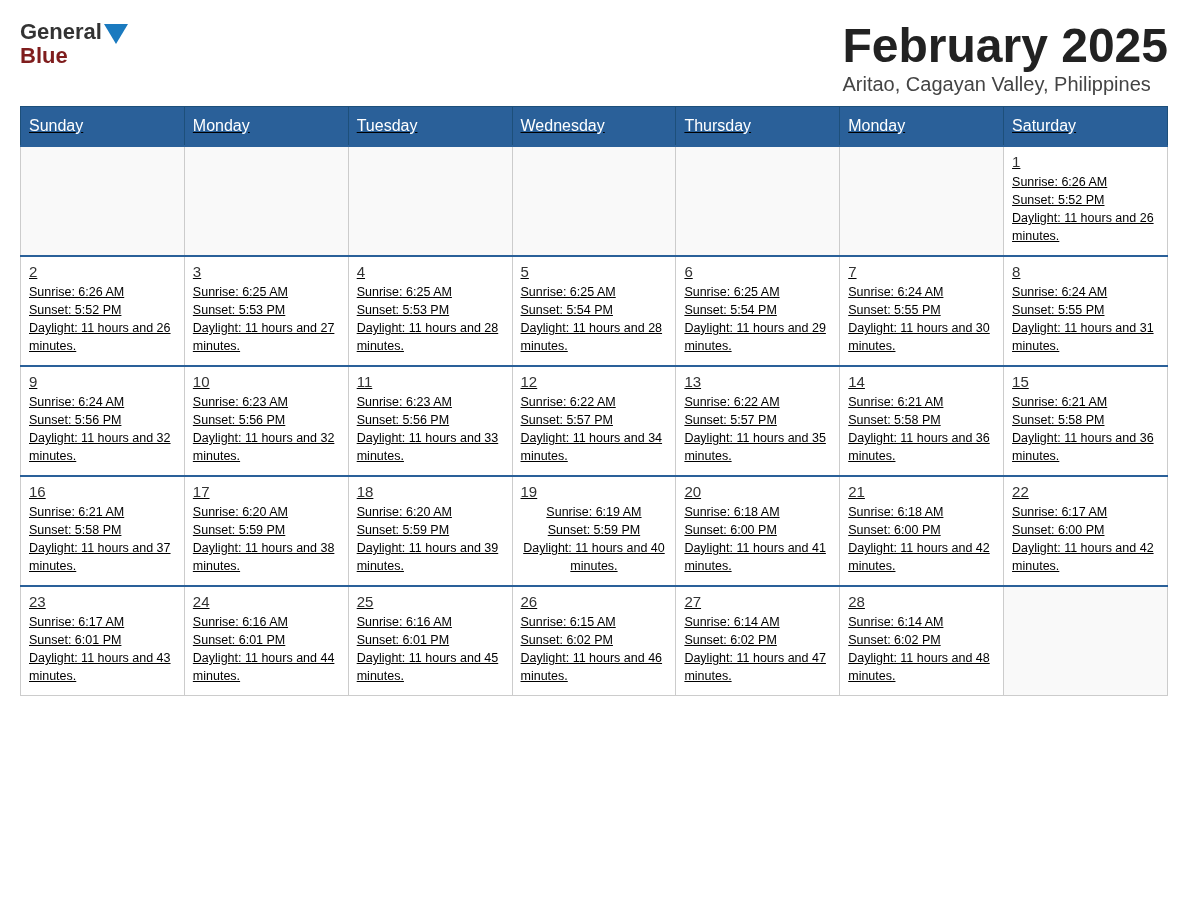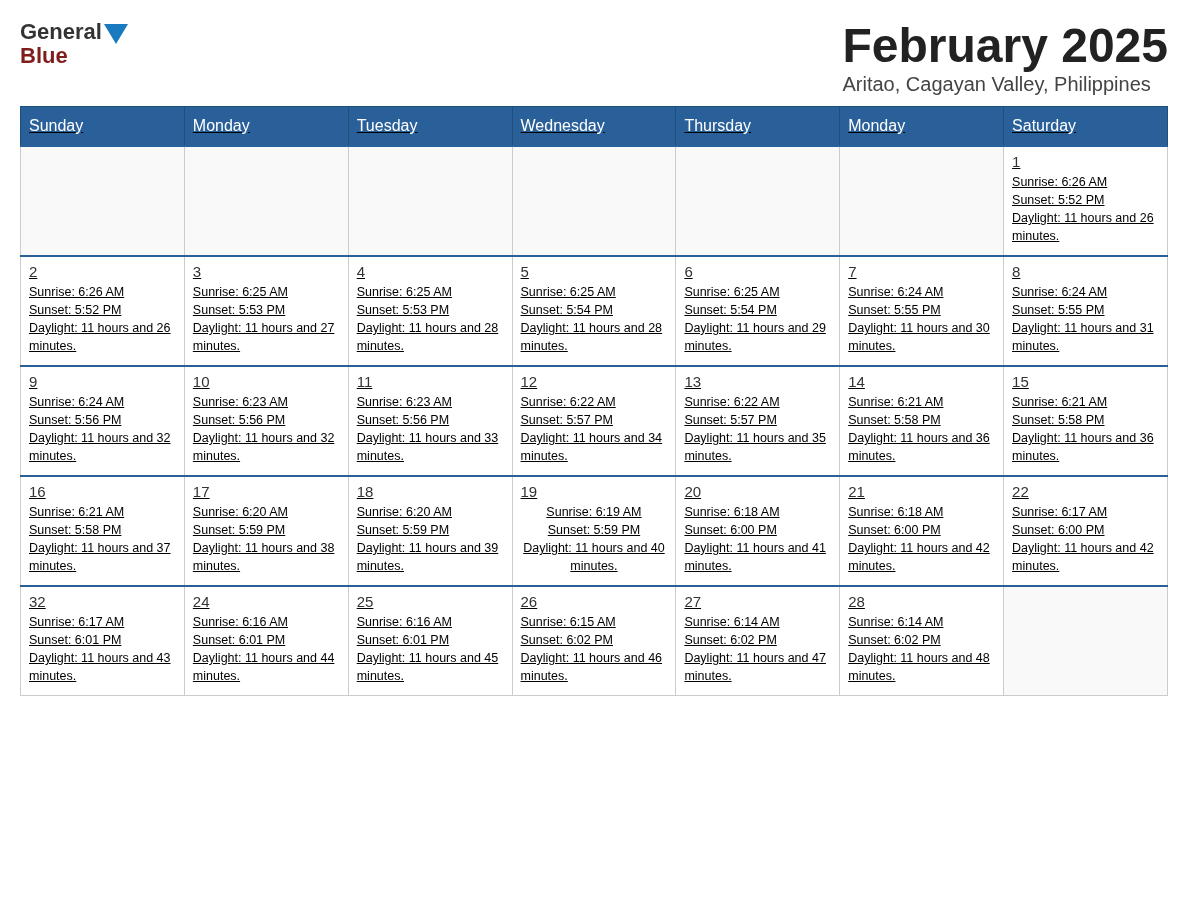--- a/index.html
+++ b/index.html
@@ -282,21 +282,21 @@
         </td>
         <td>
           <span class="day-num">22</span>
           <div class="day-info" style="white-space: pre-line;">Sunrise: 6:17 AM
 Sunset: 6:00 PM
 Daylight: 11 hours and 42 minutes.</div>
         </td>
       </tr>
       <tr>
         <td>
-          <span class="day-num">32</span>
+          <span class="day-num">23</span>
           <div class="day-info" style="white-space: pre-line;">Sunrise: 6:17 AM
 Sunset: 6:01 PM
 Daylight: 11 hours and 43 minutes.</div>
         </td>
         <td>
           <span class="day-num">24</span>
           <div class="day-info" style="white-space: pre-line;">Sunrise: 6:16 AM
 Sunset: 6:01 PM
 Daylight: 11 hours and 44 minutes.</div>
         </td>

